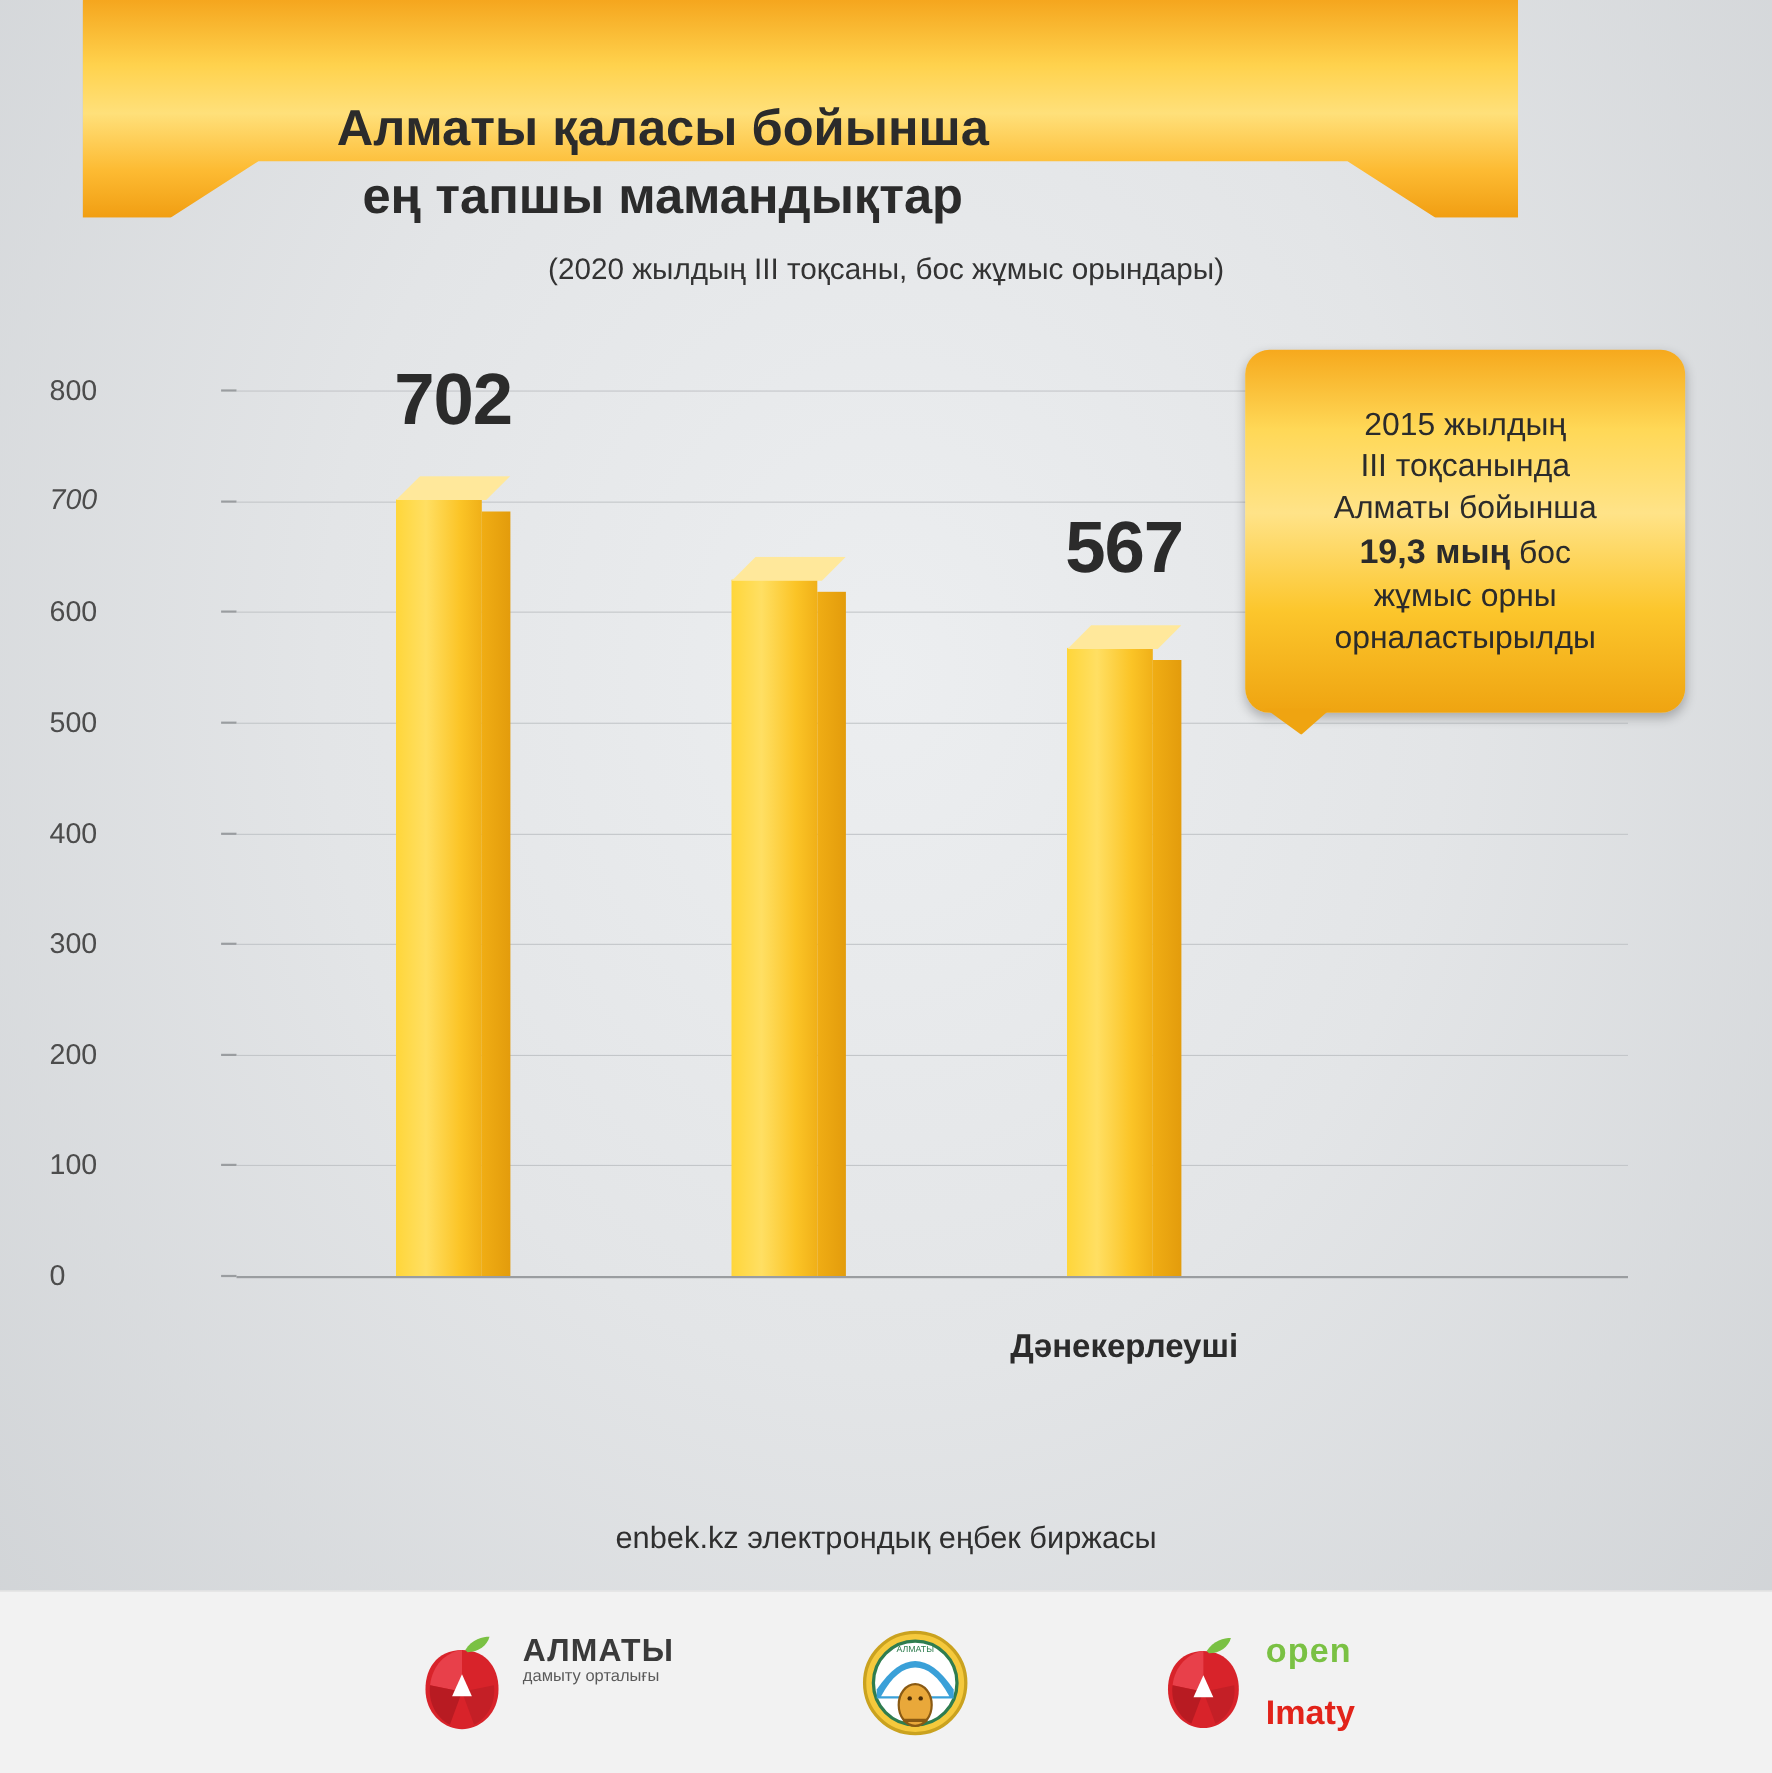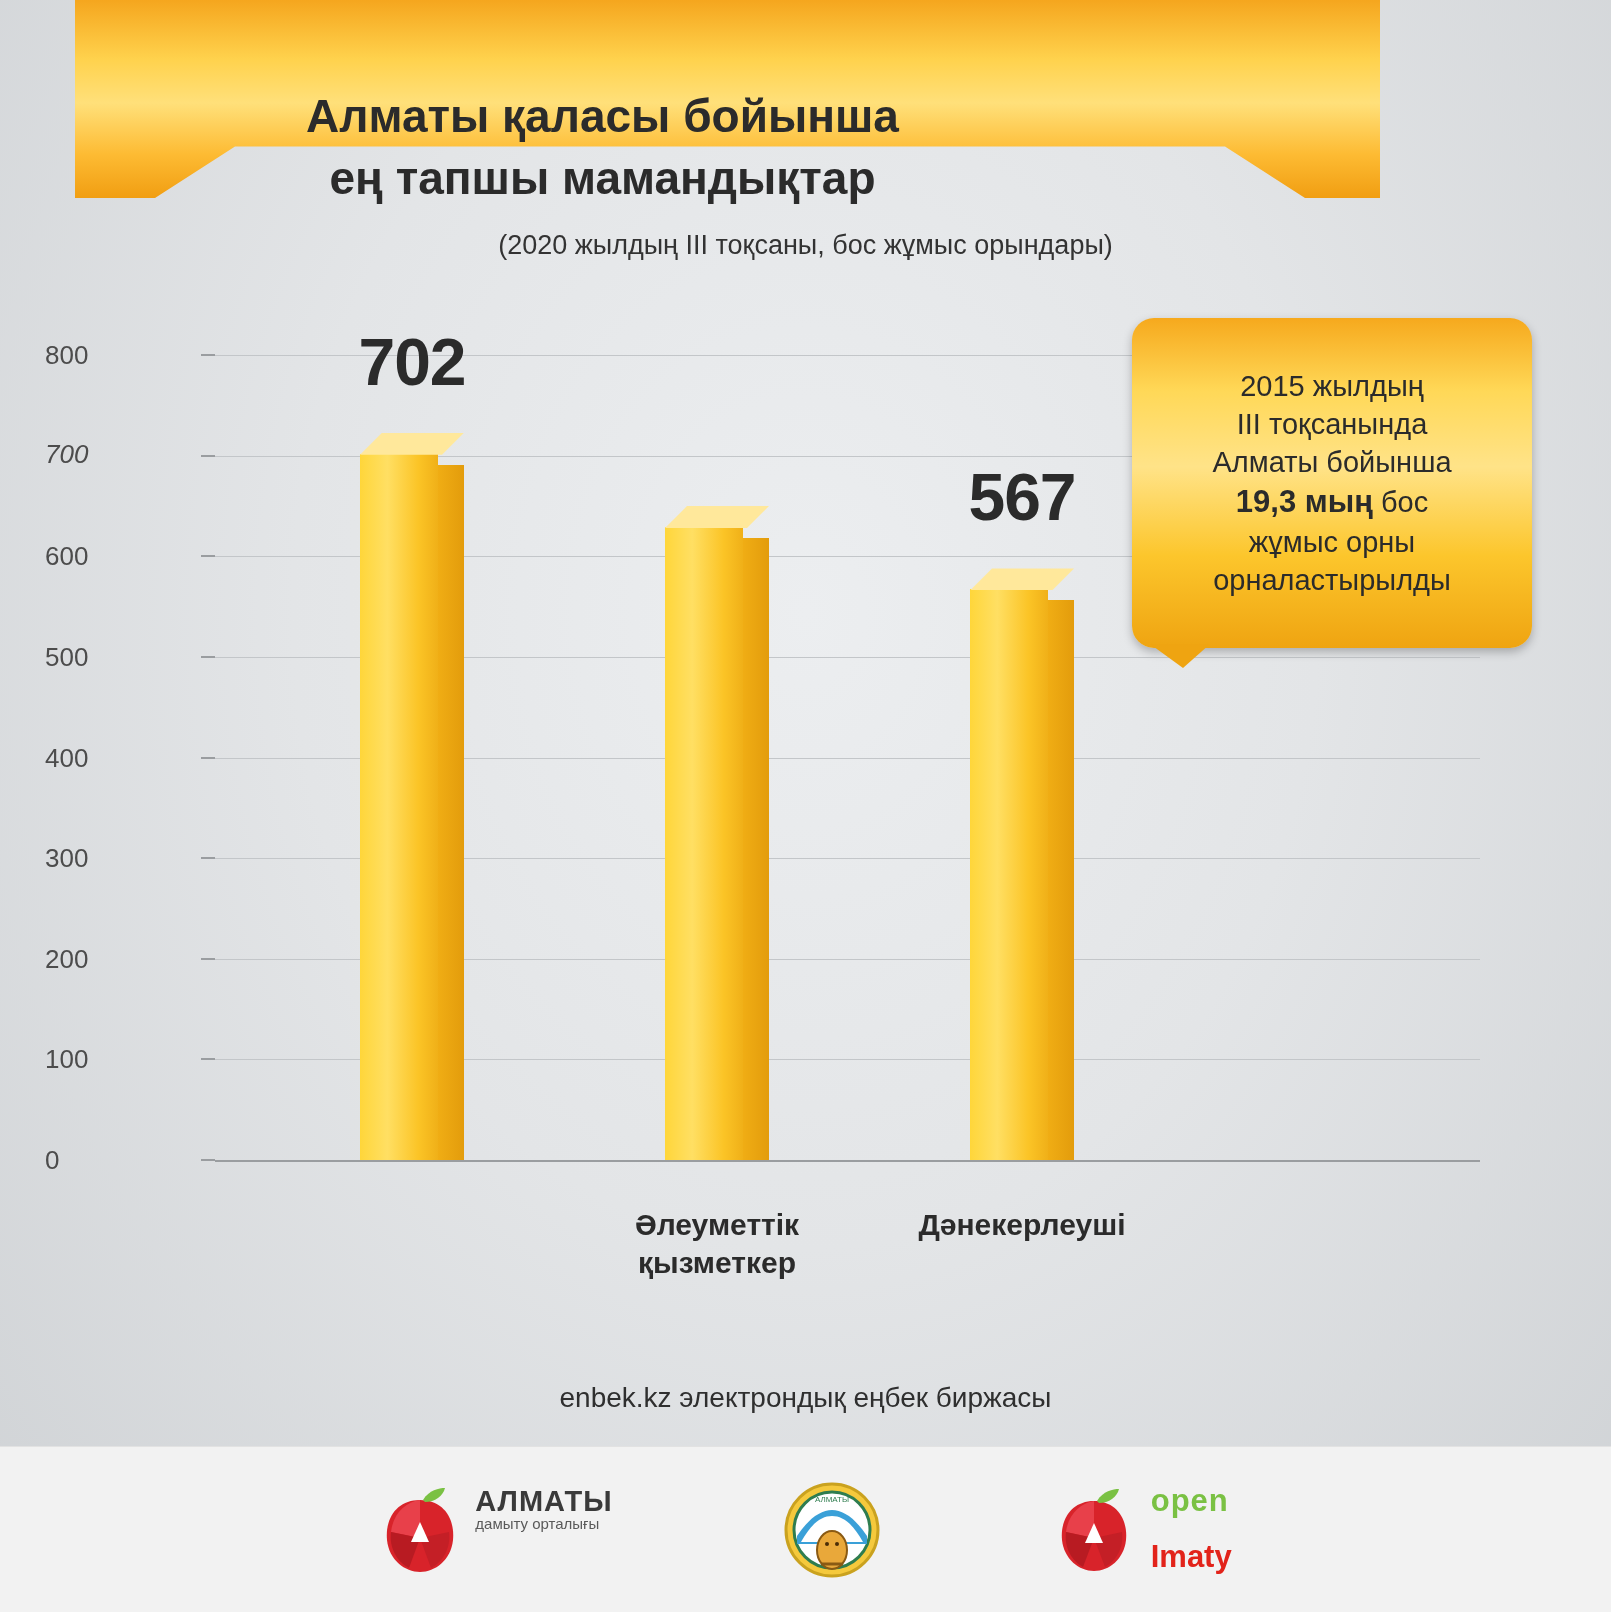--- a/index.html
+++ b/index.html
@@ -287,22 +287,20 @@
           <div class="front" style="height: 706.387px;"></div>
           <div class="side" style="height: 695.387px;"></div>
           <div class="top" style="bottom: 705.387px;"></div>
         </div>
         <div class="bar-value" style="left: 77px; top: -31.3875px;">702</div>
         <div class="bar" style="left: 450px; height: 632.931px;">
           <div class="front" style="height: 632.931px;"></div>
           <div class="side" style="height: 621.931px;"></div>
           <div class="top" style="bottom: 631.931px;"></div>
         </div>
-        <div class="bar-label" style="left: 352px; top: 851px;">Әлеуметтік
-қызметкер</div>
         <div class="bar" style="left: 755px; height: 570.544px;">
           <div class="front" style="height: 570.544px;"></div>
           <div class="side" style="height: 559.544px;"></div>
           <div class="top" style="bottom: 569.544px;"></div>
         </div>
         <div class="bar-value" style="left: 687px; top: 104.456px;">567</div>
         <div class="bar-label" style="left: 657px; top: 851px;">Дәнекерлеуші</div>
       </div>
   </div>
 

